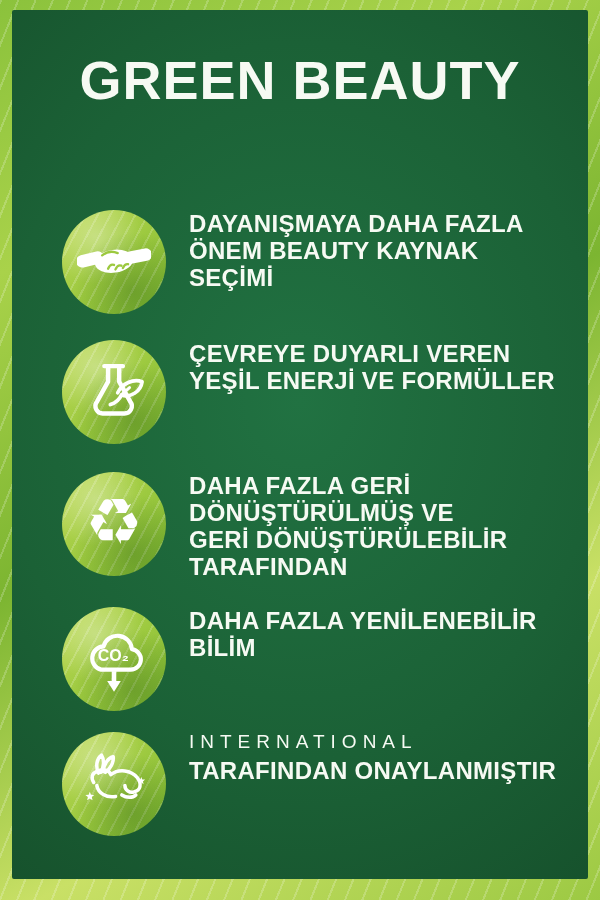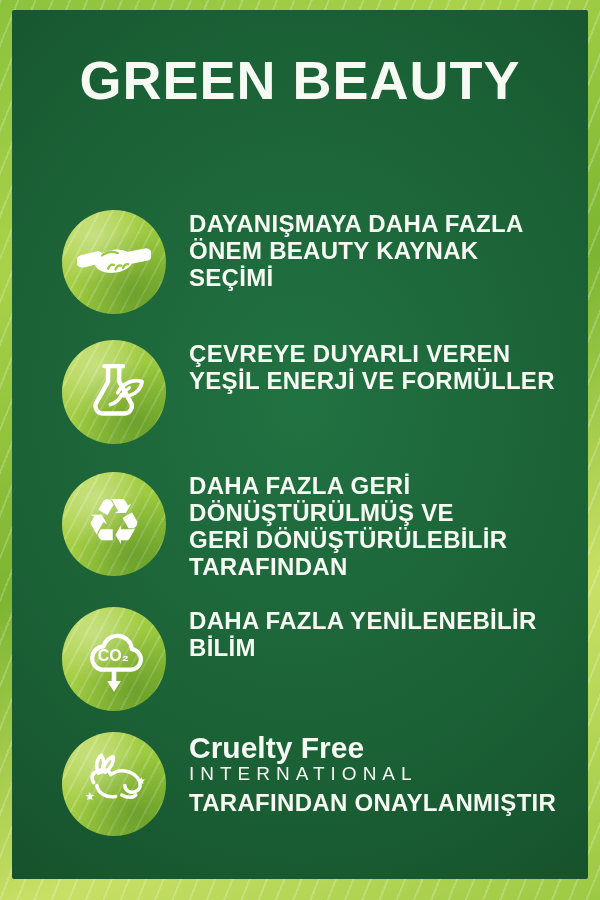--- a/index.html
+++ b/index.html
@@ -119,19 +119,18 @@
         <path d="M24 48 C20 42 22 36 28 34 C36 30 44 32 46 38 C56 30 72 32 80 42 C86 50 84 58 76 60 C70 62 64 58 64 52"></path>
         <path d="M28 52 C30 62 40 68 52 66"></path>
         <path d="M60 64 C66 68 74 68 78 64"></path>
         <g fill="#ffffff" stroke="none">
           <path transform="translate(19,66)" d="M0,-6 L1.5,-2.1 5.7,-1.9 2.5,0.8 3.5,4.9 0,2.6 -3.5,4.9 -2.5,0.8 -5.7,-1.9 -1.5,-2.1 Z"></path>
           <path transform="translate(85,46) scale(0.85)" d="M0,-6 L1.5,-2.1 5.7,-1.9 2.5,0.8 3.5,4.9 0,2.6 -3.5,4.9 -2.5,0.8 -5.7,-1.9 -1.5,-2.1 Z"></path>
         </g>
       </svg>
     </div>
     <div>
-      <div class="brand">Cruelty Free</div>
       <div class="brand-sub">INTERNATIONAL</div>
       <div class="approved">TARAFINDAN ONAYLANMIŞTIR</div>
     </div>
   </div>
 
 </div>
 
 </body></html>

